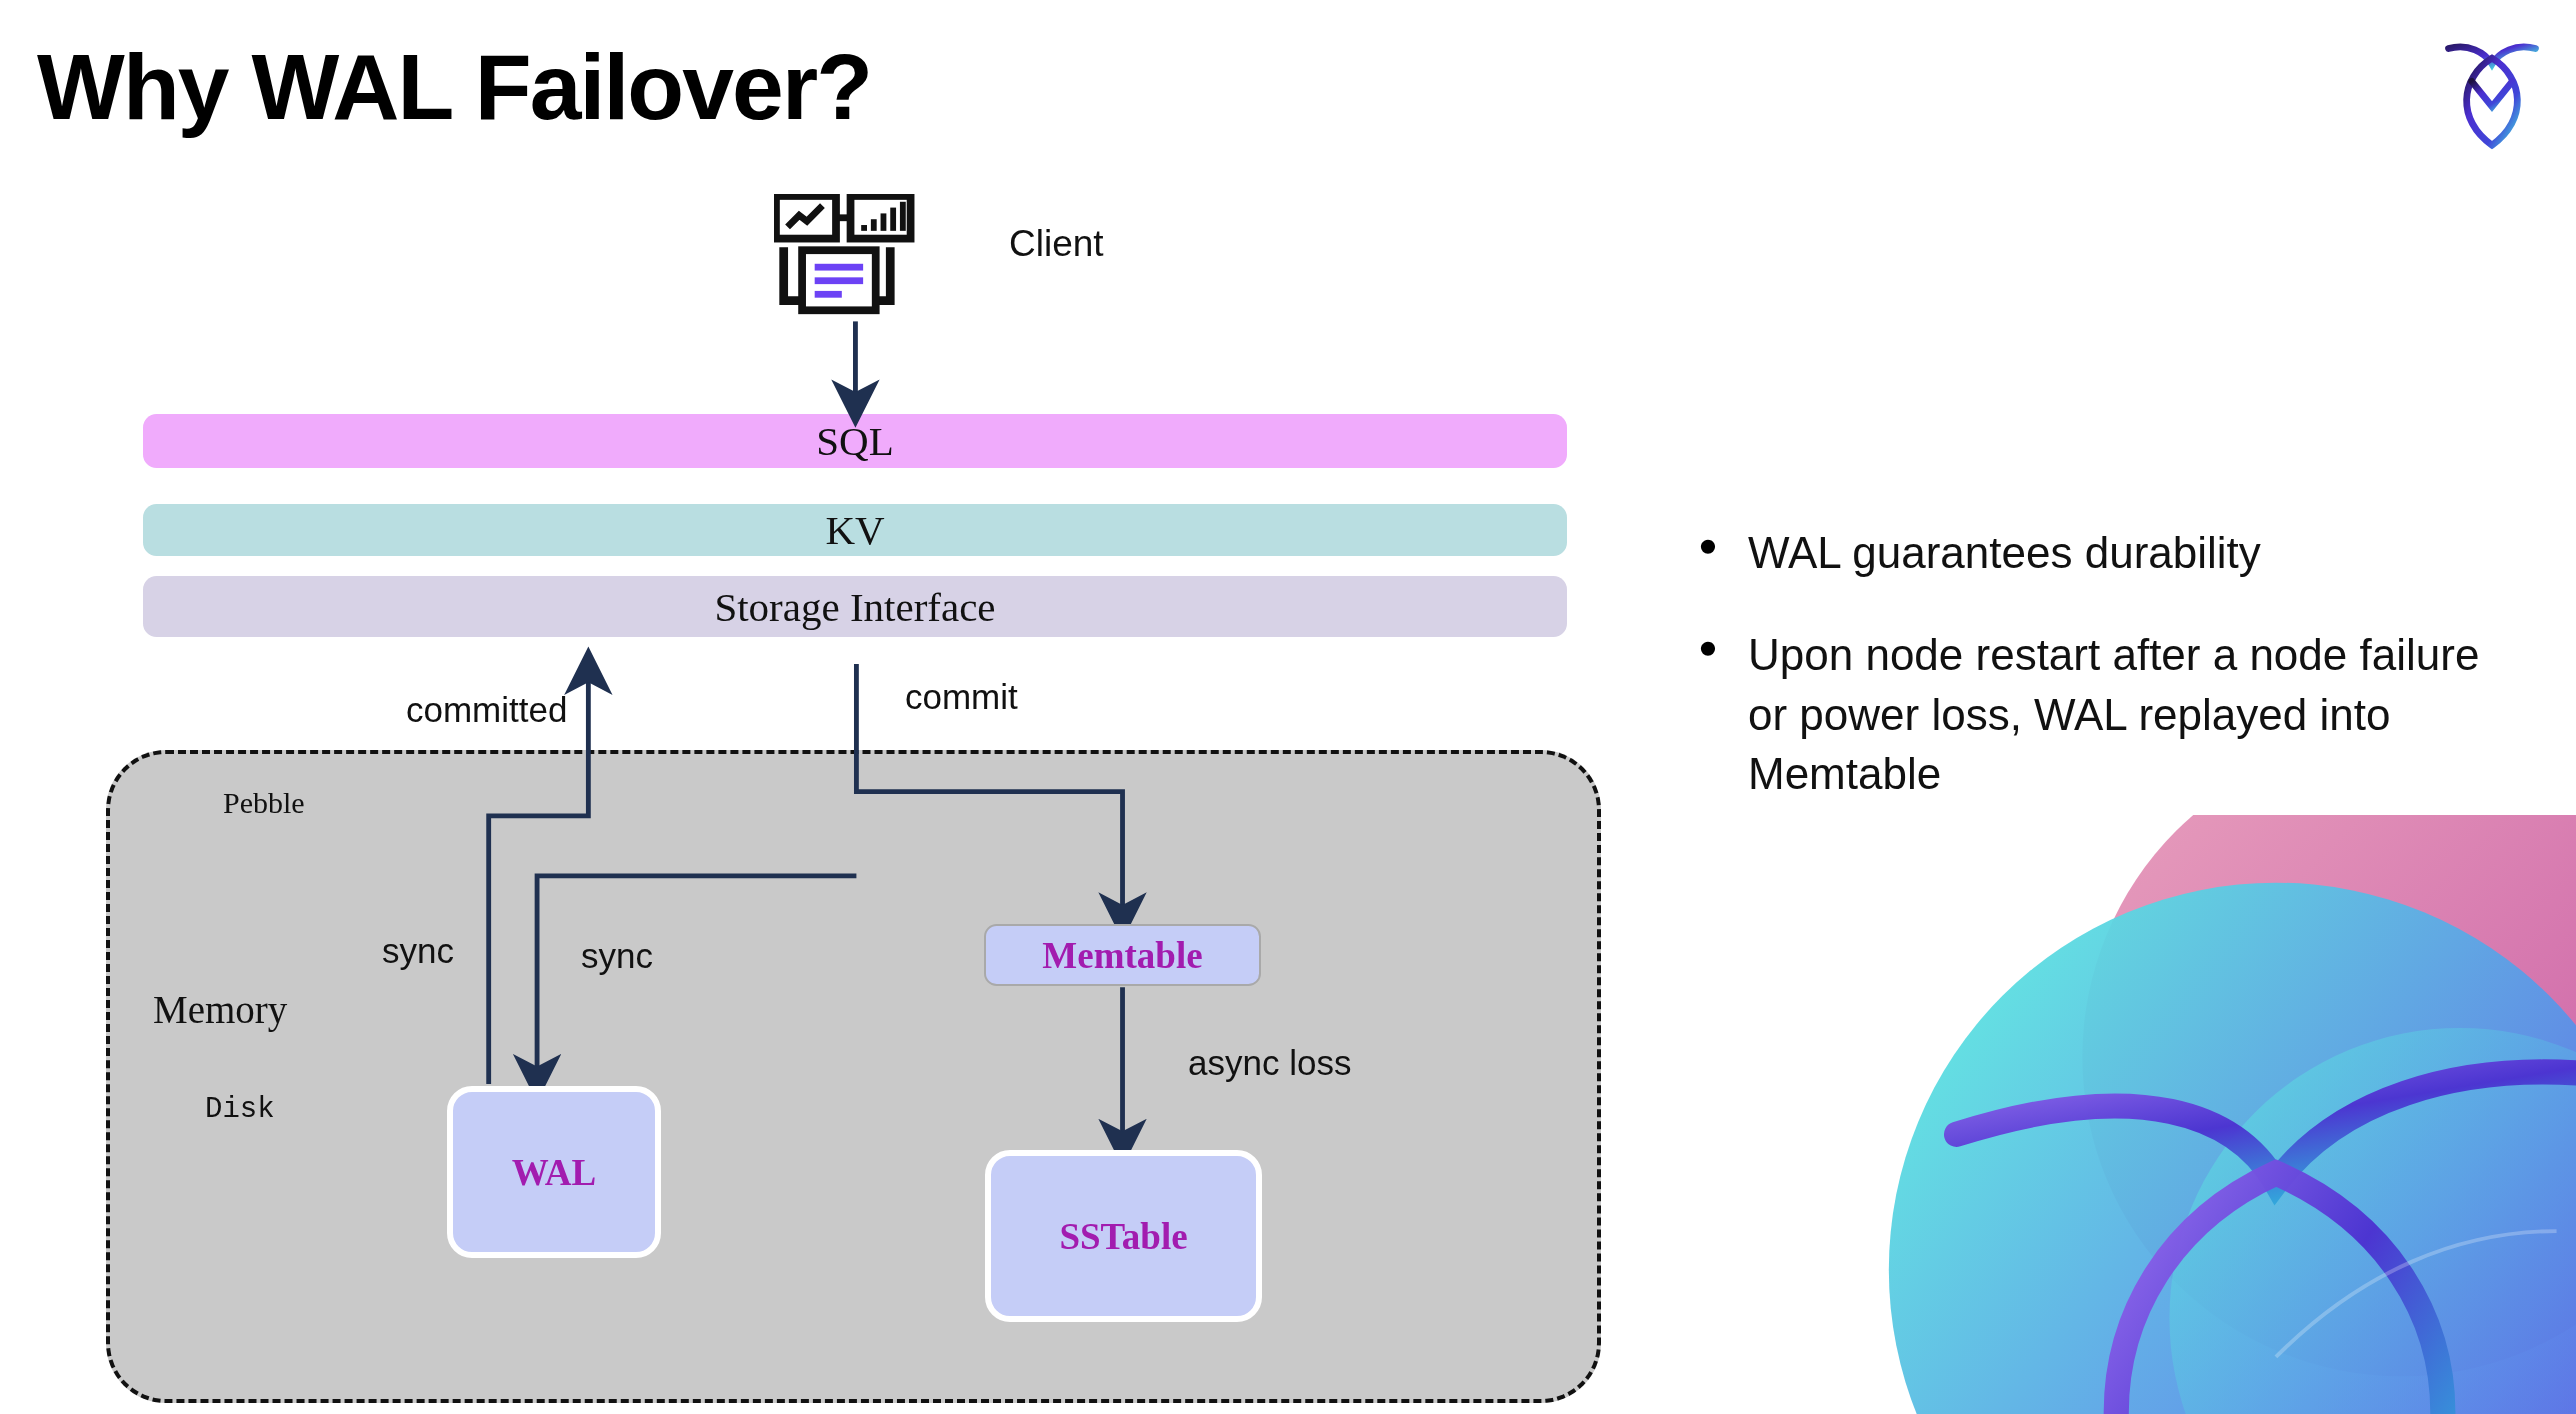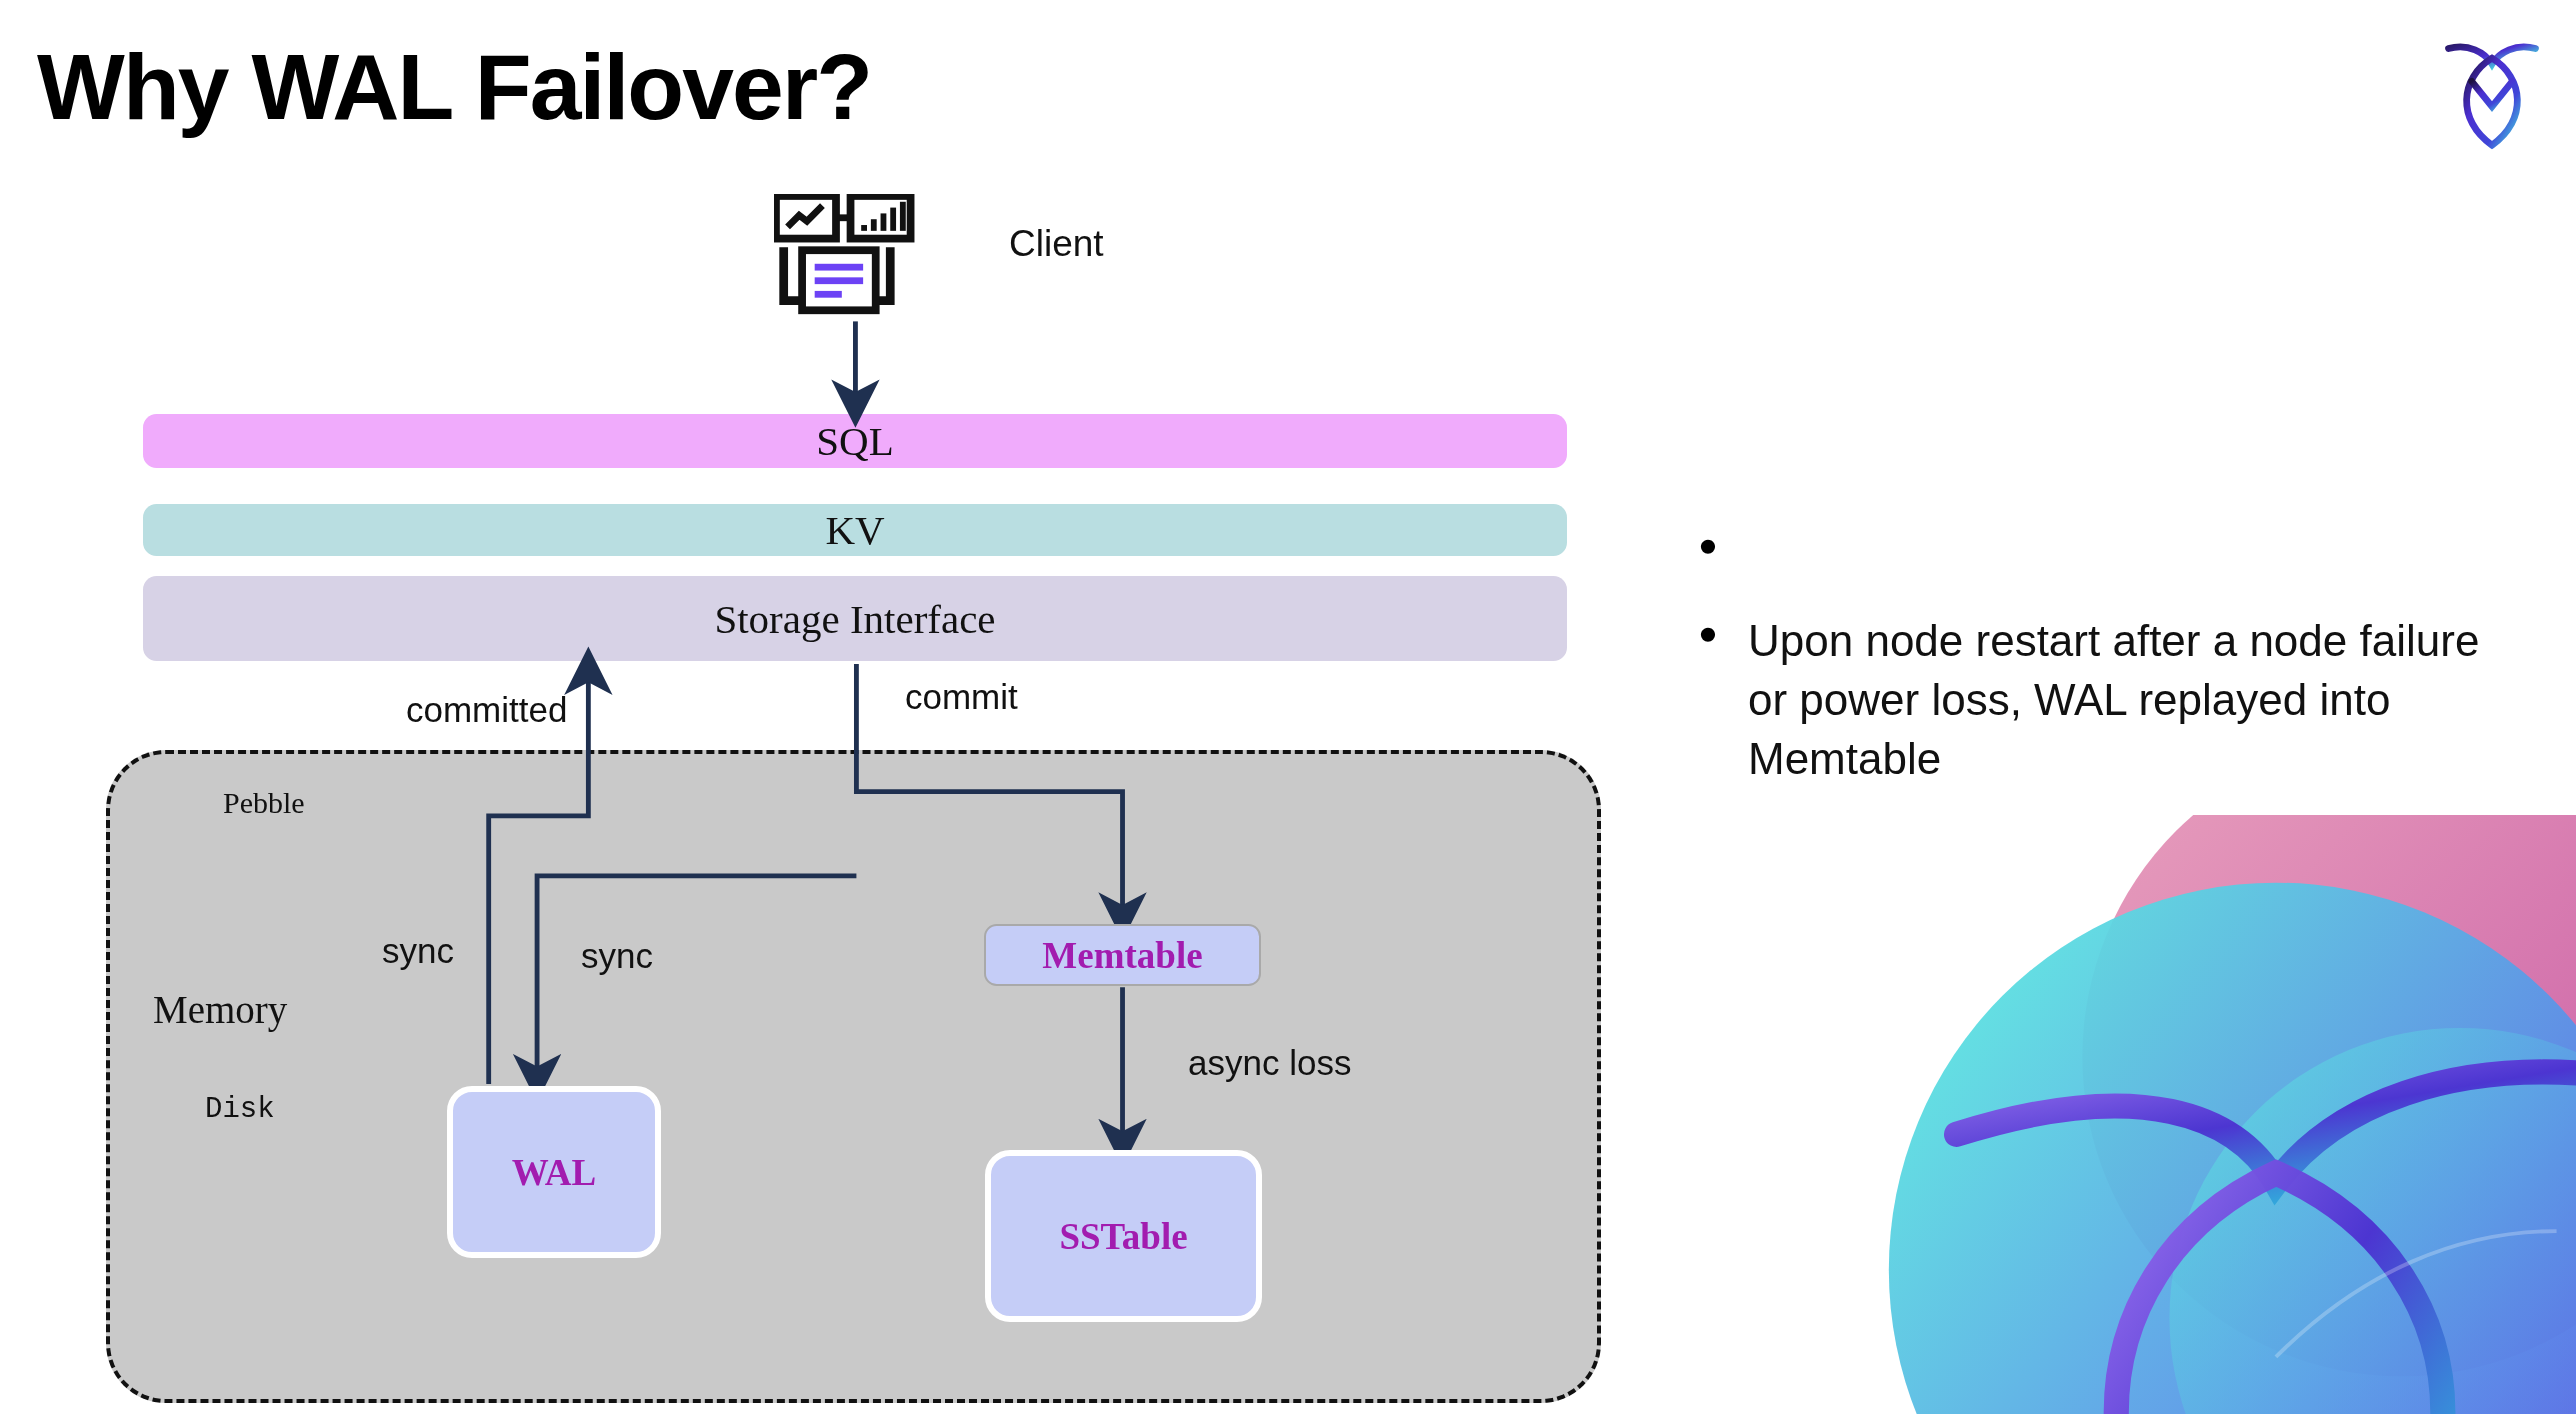--- a/index.html
+++ b/index.html
@@ -32,21 +32,21 @@
   
   .layer-bar{
     left:143px; width:1424px;
     border-radius:13.5px;
     display:flex; align-items:center; justify-content:center;
     font-family:"Liberation Serif",serif;
     font-size:41px; color:#111;
   }
   #bar-sql{ top:414px; height:54px; background:#f0abfc; }
   #bar-kv{ top:504px; height:52px; background:#b9dee1; }
-  #bar-storage{ top:576px; height:85px; background:#d7d2e6; }
+  #bar-storage{ top:576px; height:61px; background:#d7d2e6; }
 
   
   #pebble-container{
     left:106px; top:750px; width:1495px; height:653px;
     border:4.8px dashed #111; border-radius:60px;
     background:#c9c9c9; box-sizing:border-box;
   }
   #pebble-label{
     left:223px; top:786px; font-family:"Liberation Serif",serif;
     font-size:30px; color:#111;
@@ -231,19 +231,20 @@
 
 <div class="abs edge-label" id="label-committed">committed</div>
 <div class="abs edge-label" id="label-commit">commit</div>
 <div class="abs edge-label" id="label-sync-left">sync</div>
 <div class="abs edge-label" id="label-sync-right">sync</div>
 <div class="abs edge-label" id="label-async">async loss</div>
 
 <div class="abs" id="bullets">
   <div class="bullet-row">
     <div class="bullet-dot">●</div>
+    <div class="bullet-text">WAL guarantees durability</div>
   </div>
   <div class="bullet-row">
     <div class="bullet-dot">●</div>
     <div class="bullet-text">Upon node restart after a node failure or power loss, WAL replayed into Memtable</div>
   </div>
 </div>
 
 
 </body></html>

